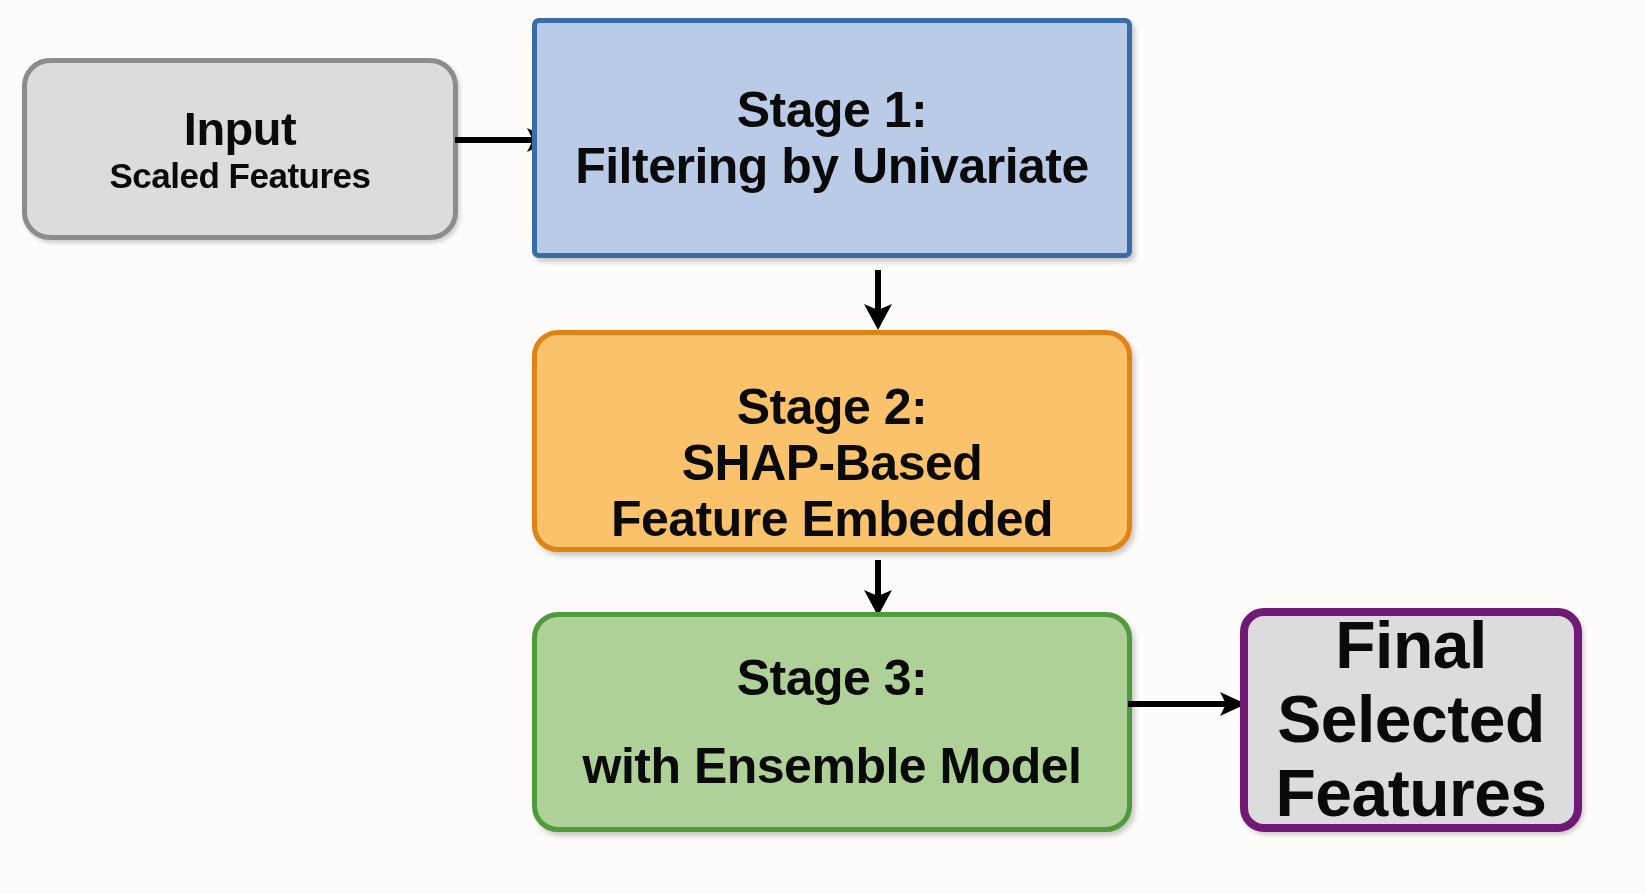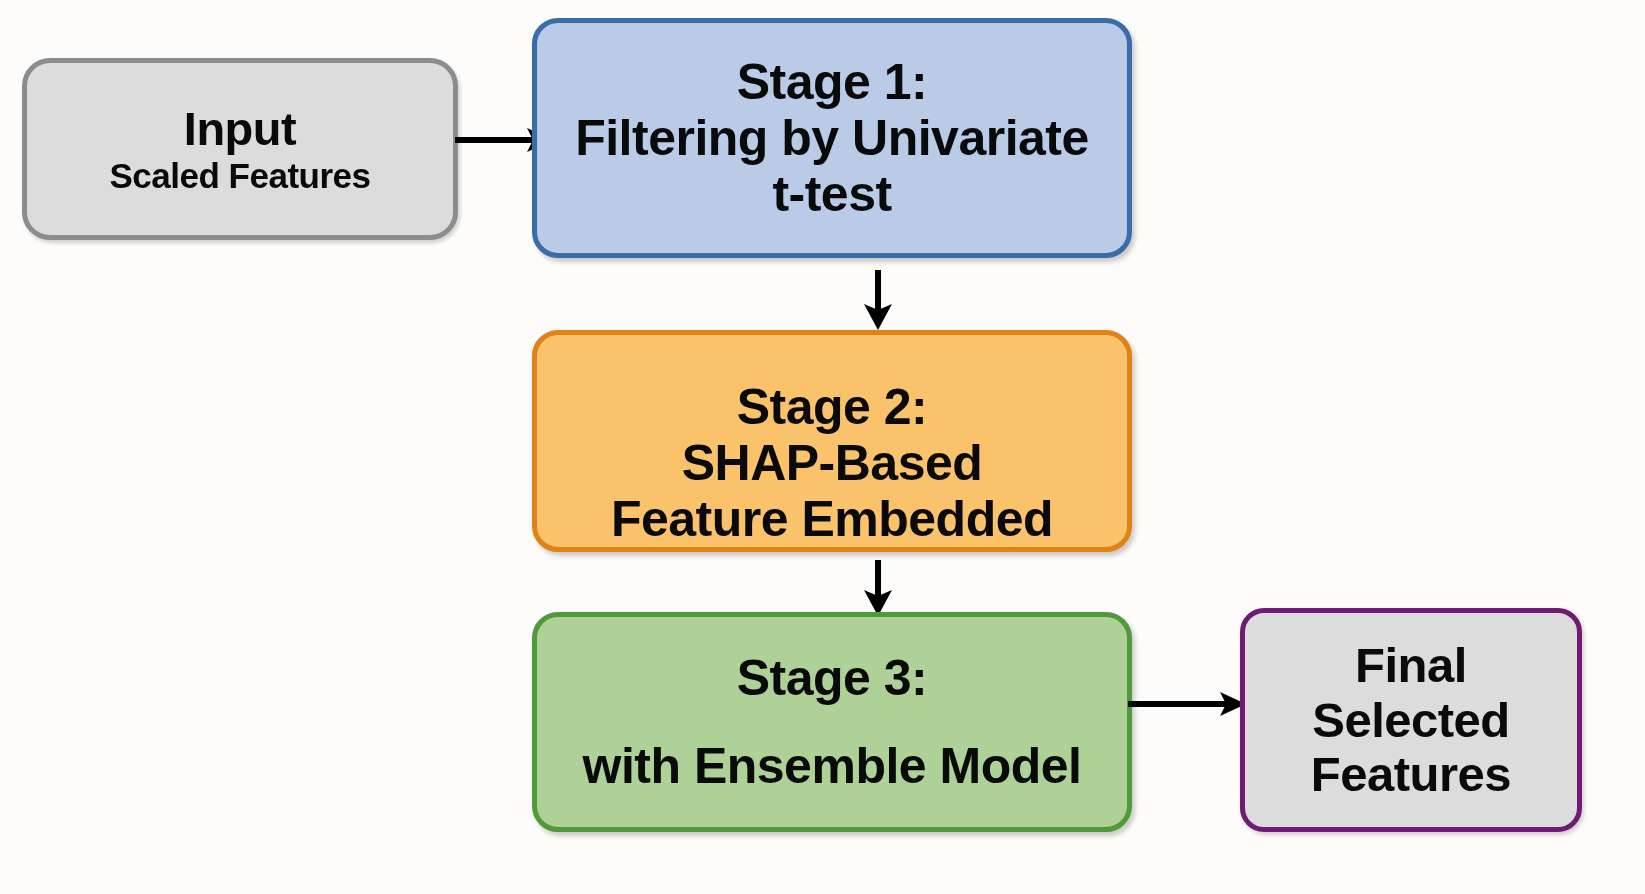--- a/index.html
+++ b/index.html
@@ -54,21 +54,21 @@
   #node-input .line.l2 { font-size: 35px; }
 
   
   #node-stage1 {
     left: 532px;
     top: 18px;
     width: 600px;
     height: 240px;
     background: #b9cbe6;
     border: 5px solid #3a6ca8;
-    border-radius: 26px;
+    border-radius: 7px;
     box-shadow: 3px 4px 5px rgba(0,0,0,0.20);
     font-size: 50px;
   }
 
   
   #node-stage2 {
     left: 532px;
     top: 330px;
     width: 600px;
     height: 222px;
@@ -94,24 +94,24 @@
     gap: 32px;
   }
 
   
   #node-final {
     left: 1240px;
     top: 608px;
     width: 342px;
     height: 224px;
     background: #dcdcdc;
-    border: 5px solid #701a75;
+    border: 8px solid #701a75;
     border-radius: 24px;
     box-shadow: 2px 3px 4px rgba(0,0,0,0.18);
-    font-size: 49px;
+    font-size: 66px;
   }
 
   
   .arrow-svg {
     position: absolute;
     overflow: visible;
   }
   #arrow-input-stage1 { left: 455px; top: 128px; }
   #arrow-stage1-stage2 { left: 855px; top: 270px; }
   #arrow-stage2-stage3 { left: 855px; top: 560px; }
@@ -128,21 +128,20 @@
   </div>
 
   <svg class="arrow-svg" id="arrow-input-stage1" width="100" height="24" viewBox="0 0 100 24">
     <line x1="0" y1="12" x2="82" y2="12" stroke="#000000" stroke-width="6"></line>
     <polygon points="98,12 72,0 78,12 72,24" fill="#000000"></polygon>
   </svg>
 
   <div class="node" id="node-stage1">
     <span class="line">Stage 1:</span>
     <span class="line">Filtering by Univariate</span>
-    <span class="line">t-test</span>
   </div>
 
   <svg class="arrow-svg" id="arrow-stage1-stage2" width="46" height="62" viewBox="0 0 46 62">
     <line x1="23" y1="0" x2="23" y2="44" stroke="#000000" stroke-width="6"></line>
     <polygon points="23,60 9,34 23,40 37,34" fill="#000000"></polygon>
   </svg>
 
   <div class="node" id="node-stage2">
     <span class="line">Stage 2:</span>
     <span class="line">SHAP-Based</span>

